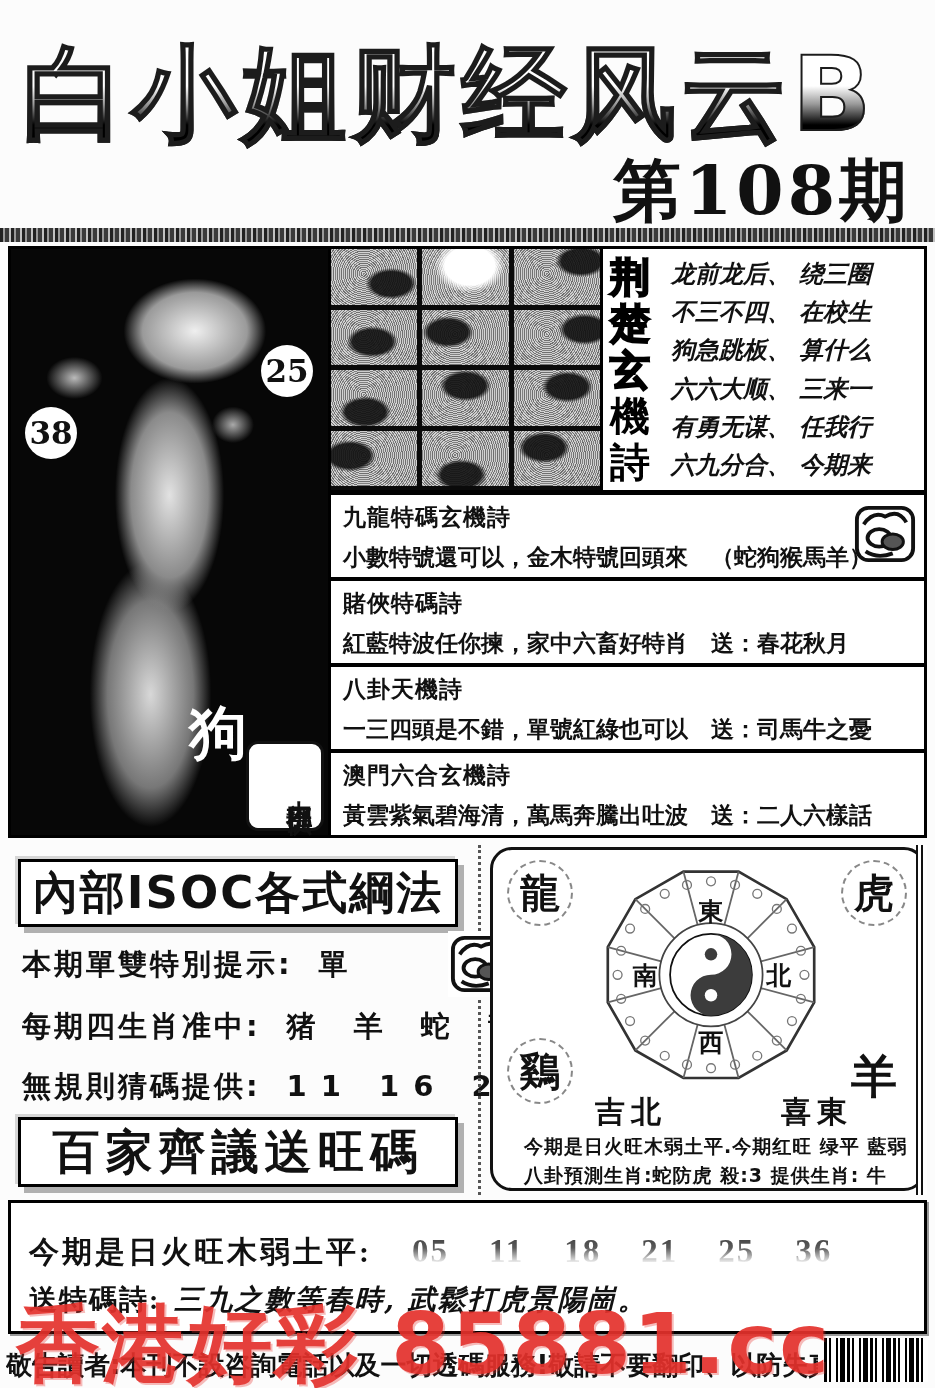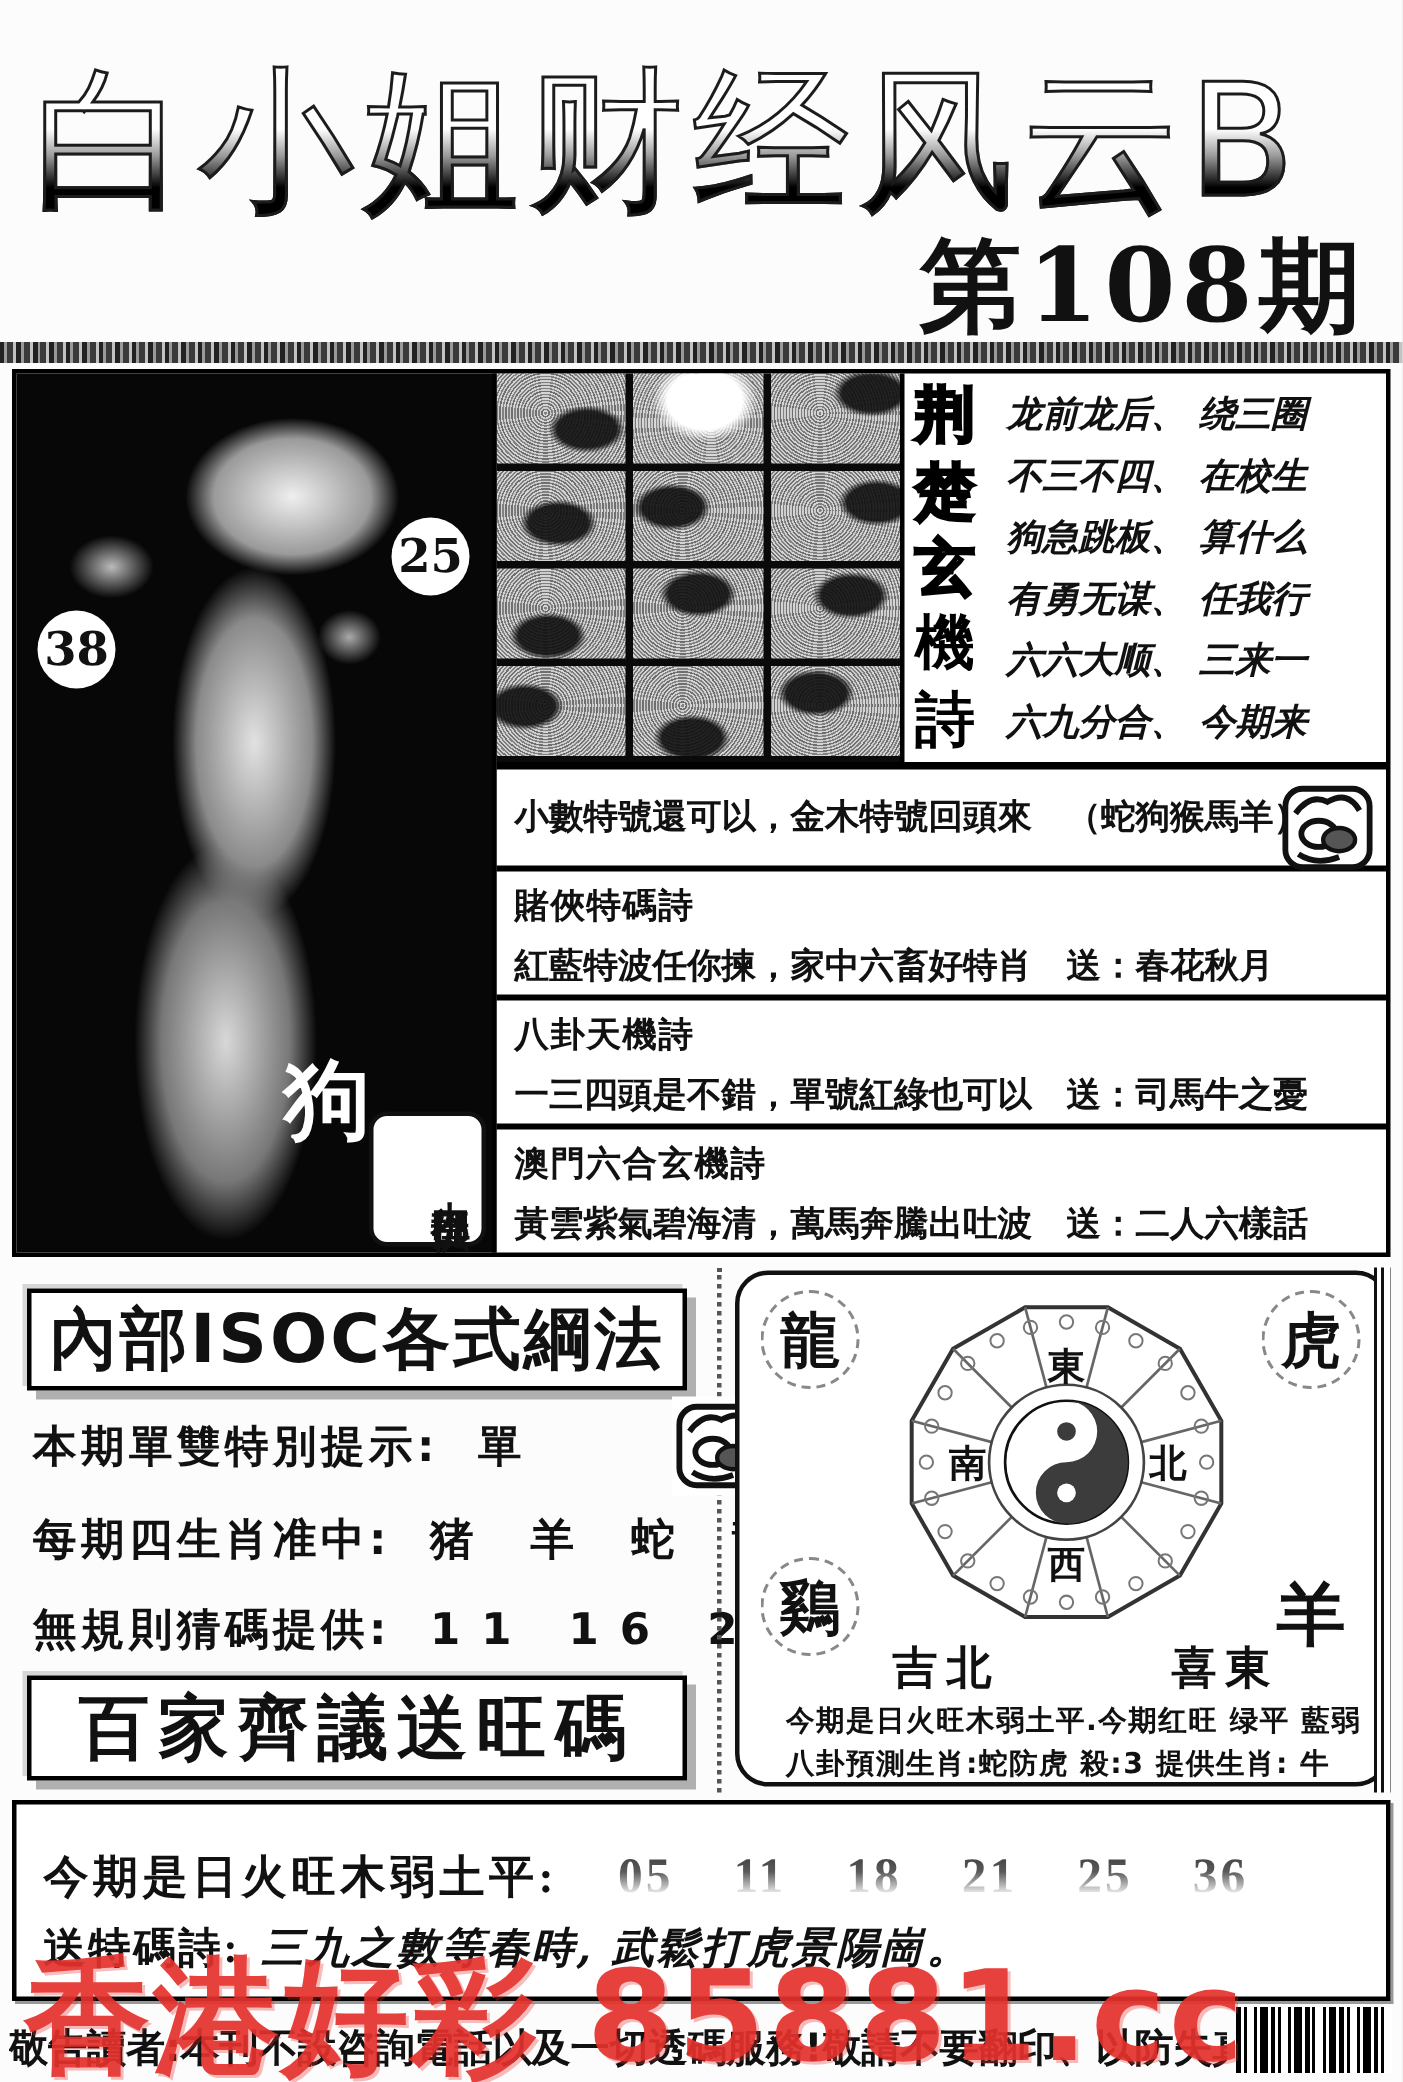--- a/index.html
+++ b/index.html
@@ -1,21 +1,21 @@
 <!DOCTYPE html>
 <html><head>
 <meta charset="utf-8">
 <style>
   html,body{margin:0;padding:0;background:#e8e8e8;}
   .page{position:relative;width:935px;height:1388px;background:#fcfcfc;overflow:hidden;
         font-family:"DejaVu Sans",sans-serif;color:#111;}
 
   
   .masthead{position:absolute;top:26px;left:22px;width:896px;height:150px;
-    font-size:104px;font-weight:normal;letter-spacing:6px;white-space:nowrap;
+    font-size:104px;font-weight:bold;letter-spacing:6px;white-space:nowrap;
     background:linear-gradient(#ffffff 40%,#9a9a9a 52%,#000000 66%);
     -webkit-background-clip:text;background-clip:text;color:transparent;
     -webkit-text-stroke:2px #1c1c1c;}
   .issue{position:absolute;top:146px;right:24px;font-size:68px;font-weight:bold;
     font-family:"DejaVu Serif",serif;letter-spacing:4px;}
   .texture-band{position:absolute;top:228px;left:0;width:935px;height:14px;
     background:repeating-linear-gradient(90deg,#222 0 3px,#999 3px 5px,#3a3a3a 5px 9px,#c2c2c2 9px 11px);}
 
   
   .top-frame{position:absolute;top:246px;left:8px;width:919px;height:592px;
@@ -169,28 +169,29 @@
             <span class="jc-char-outline">荆</span>
             <span class="jc-char-outline">楚</span>
             <span class="jc-char-outline">玄</span>
             <span class="jc-char-solid">機</span>
             <span class="jc-char-solid">詩</span>
           </div>
           <div class="jc-lines">
             <div>龙前龙后、 绕三圈</div>
             <div>不三不四、 在校生</div>
             <div>狗急跳板、 算什么</div>
+            <div>六六大顺、 三来一</div>
             <div>有勇无谋、 任我行</div>
-            <div>六六大顺、 三来一</div>
             <div>六九分合、 今期来</div>
           </div>
         </div>
       </div>
 
       <div class="sec">
+        <div class="sec-title">九龍特碼玄機詩</div>
         <div class="sec-line">小數特號還可以，金木特號回頭來　（蛇狗猴馬羊）</div>
         <span class="sec-icon">
           <svg class="money-icon" viewBox="0 0 64 64">
             <rect x="3" y="5" width="58" height="54" rx="12" fill="#fff" stroke="#111" stroke-width="4"></rect>
             <path d="M10 22 Q20 8 32 14 Q46 6 54 20" fill="none" stroke="#111" stroke-width="4"></path>
             <ellipse cx="26" cy="36" rx="12" ry="9" fill="none" stroke="#111" stroke-width="4"></ellipse>
             <ellipse cx="40" cy="40" rx="11" ry="8" fill="#555" stroke="#111" stroke-width="3"></ellipse>
             <path d="M12 50 Q24 58 40 52" fill="none" stroke="#111" stroke-width="4"></path>
           </svg>
         </span>

